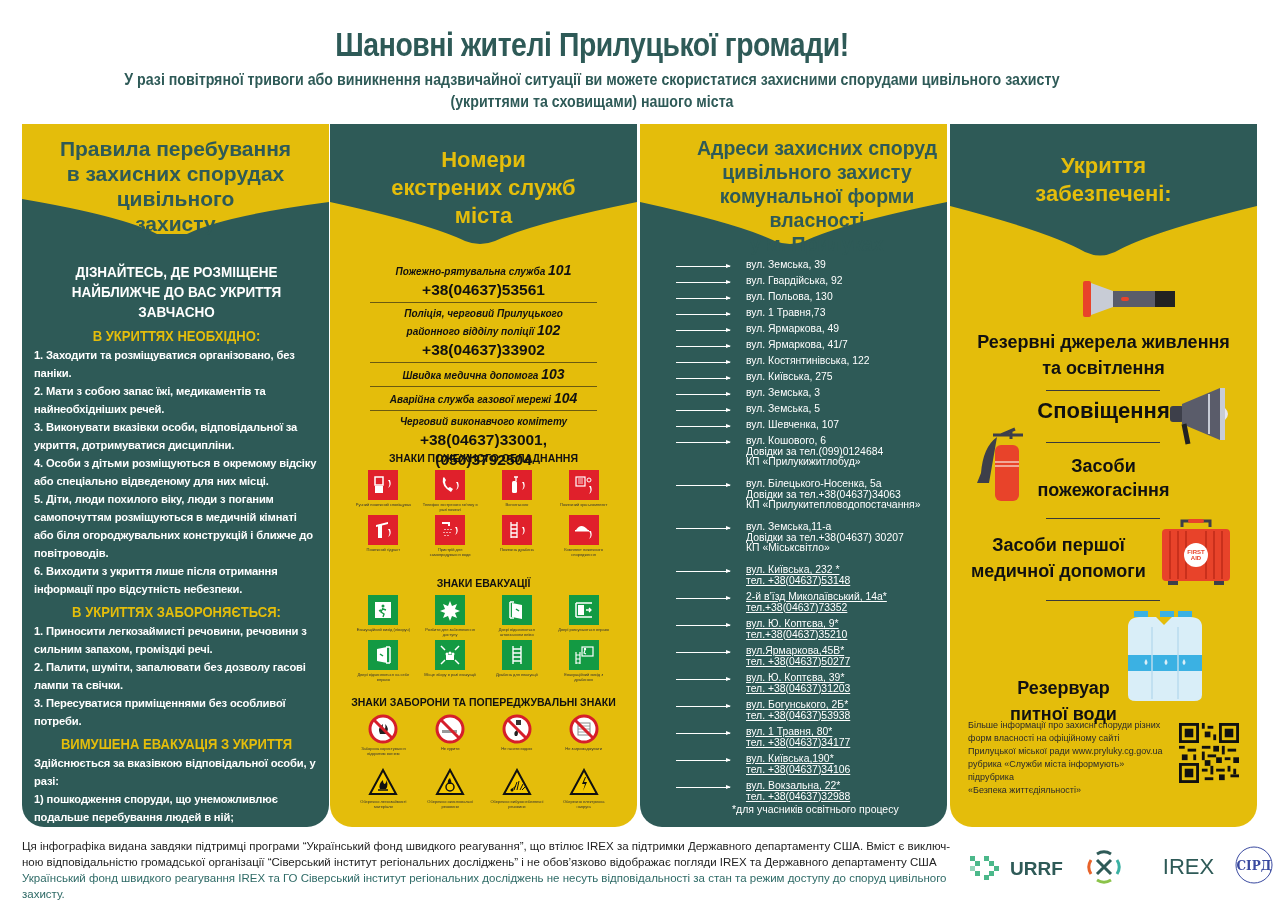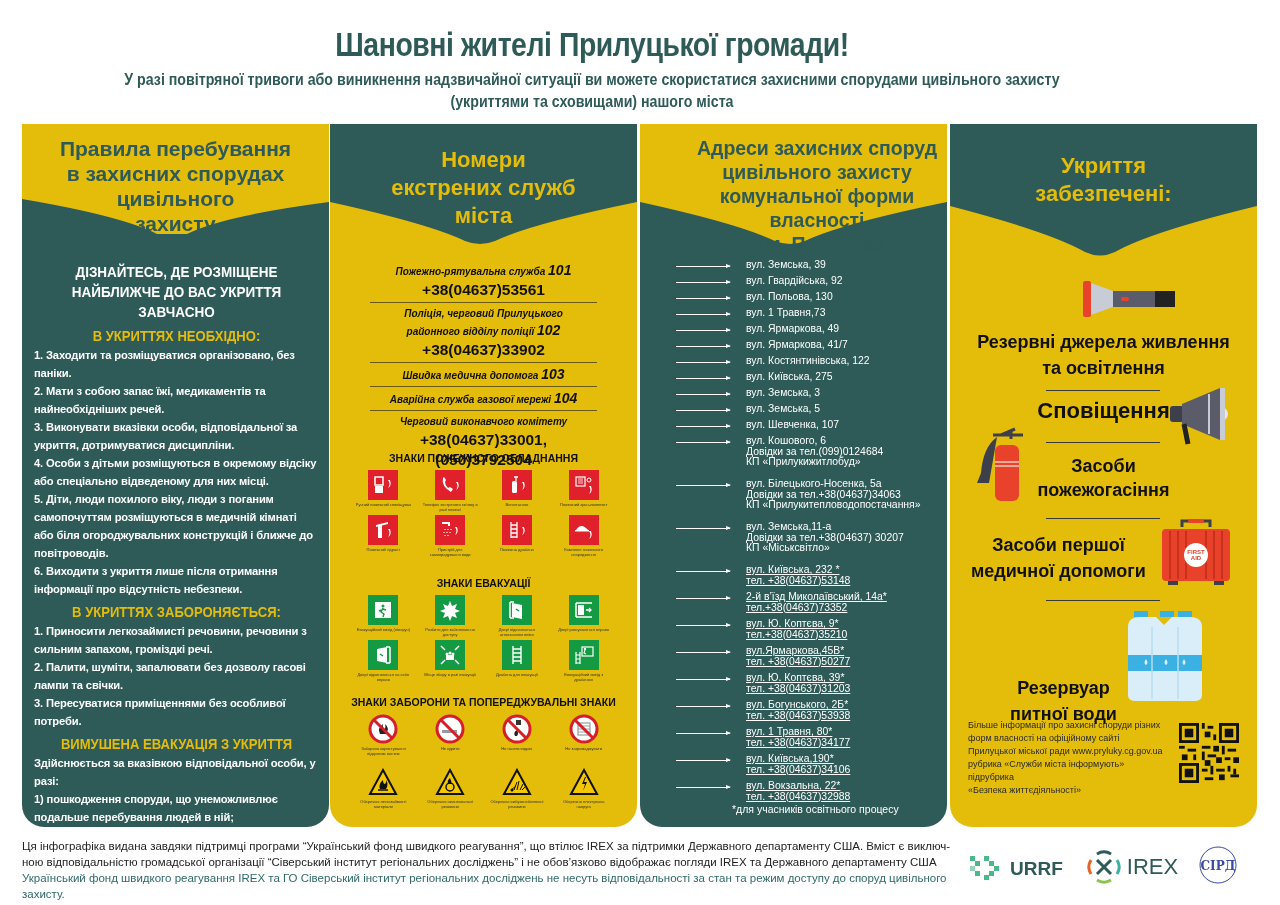--- a/index.html
+++ b/index.html
@@ -64,21 +64,21 @@
   #col4 .cap-title { top: 28px; font-size: 22px; line-height: 28px; }
   .equip { position: absolute; left: 0; width: 100%; text-align: center; font-weight: bold; color: #111; }
   .equip-sep { position: absolute; left: 96px; width: 114px; height: 1px; background: #3a3a3a; }
   .more-info { position: absolute; left: 18px; top: 595px; width: 200px; font-size: 9px; line-height: 13px; color: #2a2a2a; }
   .qr { position: absolute; left: 229px; top: 599px; width: 60px; height: 60px; }
 
   .footer { position: absolute; left: 22px; top: 838px; width: 935px; font-size: 11.5px; line-height: 16px; color: #222; }
   .footer .l3 { color: #2e6a66; }
   .logos { position: absolute; left: 970px; top: 845px; display: flex; align-items: center; }
   .logo-urrf { display: flex; align-items: flex-end; font-weight: bold; font-size: 19px; color: #2e5a57; margin-right: 24px; }
-  .logo-irex { display: flex; align-items: center; font-size: 22px; color: #2e5a57; margin-right: 20px; }
+  .logo-irex { display: flex; align-items: center; font-size: 22px; color: #2e5a57; margin-right: 20px; gap: 36px; }
 </style>
 </head>
 <body>
 
 <div class="header">
   <div class="title">Шановні жителі Прилуцької громади!</div>
   <div class="subtitle">
     <div>У разі повітряної тривоги або виникнення надзвичайної ситуації ви можете скористатися захисними спорудами цивільного захисту</div>
     <div>(укриттями та сховищами) нашого міста</div>
   </div>

